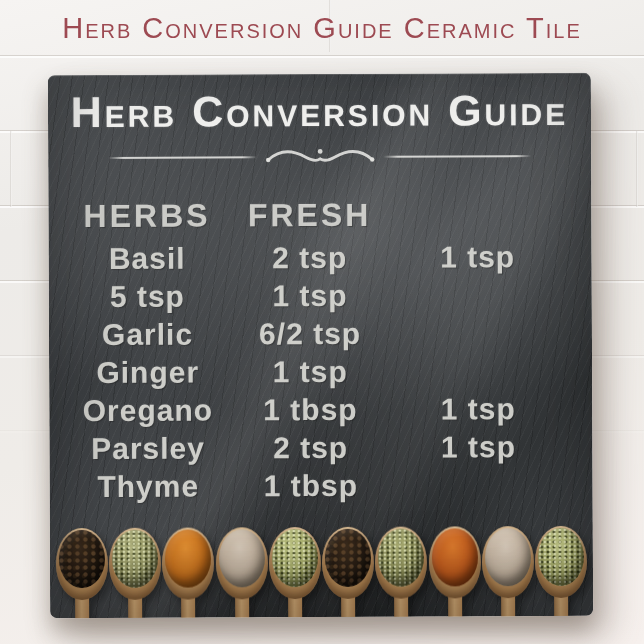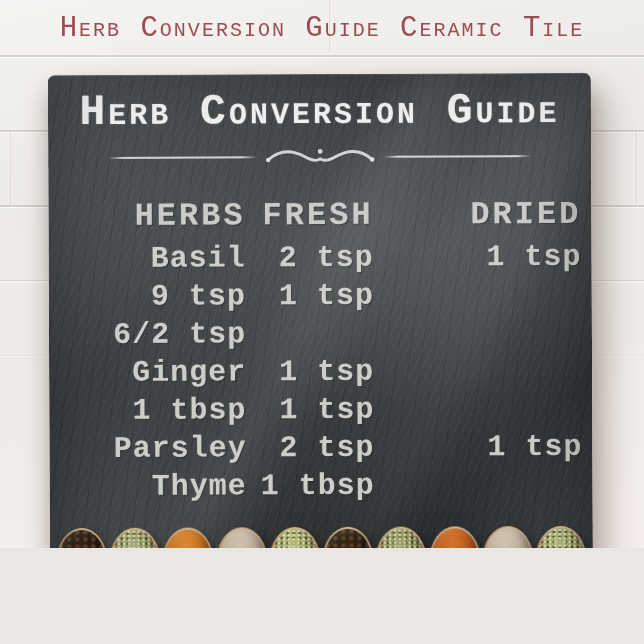--- a/index.html
+++ b/index.html
@@ -1,18 +1,18 @@
 <!DOCTYPE html>
 <html style="--banner-color: #9d4a52;"><head>
 <meta charset="utf-8">
 <style>
   html,body{margin:0;padding:0;background:#e9e6e3;}
   .stage{
-    position:relative;width:644px;height:548px;overflow:hidden;
-    font-family:Liberation Mono, monospace;
+    position:relative;width:644px;height:644px;overflow:hidden;
+    font-family:Liberation Sans, sans-serif;
   }
   
   .wall{position:absolute;inset:0;
     background:linear-gradient(168deg,#f6f4f2 0%,#edebe8 30%,#efece8 60%,#f7f1ee 100%);}
   .wall-seams{position:absolute;inset:0;
     background:repeating-linear-gradient(to bottom,
       transparent 0,transparent 55px,
       rgba(168,160,152,0.38) 55px,rgba(168,160,152,0.38) 56.5px,
       rgba(255,255,255,0.75) 56.5px,rgba(255,255,255,0.75) 58px,
       transparent 58px,transparent 75px);
@@ -43,21 +43,21 @@
     text-shadow:0 0 2px rgba(255,255,255,0.28);}
   
   .divider{display:flex;align-items:center;width:78%;margin:8px auto 0;height:26px;}
   .dline{flex:1;height:2.5px;
     background:linear-gradient(to right,rgba(235,235,232,0),rgba(235,235,232,0.85) 10%,rgba(235,235,232,0.85) 90%,rgba(235,235,232,0));}
   .flourish{width:118px;height:26px;flex:0 0 auto;margin:0 4px;}
   
   .table{margin-top:20px;padding-right:10px;}
   .t-row{display:grid;grid-template-columns:37% 24% 39%;height:38px;align-items:center;}
   .t-row.t-head{height:44px;}
-  .t-cell{text-align:right;font-weight:700;font-size:30px;letter-spacing:1px;
+  .t-cell{text-align:center;font-weight:700;font-size:30px;letter-spacing:1px;
     color:rgba(223,223,218,0.88);
     text-shadow:0 0 2px rgba(255,255,255,0.20),1px 1px 1px rgba(0,0,0,0.35);margin-top:7px;}
   .t-head .t-cell{font-size:32px;letter-spacing:3px;color:rgba(228,228,223,0.82);}
   
   .spoons{position:absolute;left:0;right:0;bottom:0;height:90px;
     display:flex;justify-content:space-between;padding:0 6px;}
   .spoon{position:relative;width:52px;height:90px;flex:0 0 auto;
     filter:drop-shadow(4px 5px 4px rgba(0,0,0,0.40));}
   .handle{position:absolute;left:50%;transform:translateX(-50%);top:60px;width:14px;height:34px;
     border-radius:5px 5px 3px 3px;
@@ -108,40 +108,41 @@
         <circle cx="4" cy="17" r="2.4" fill="#e4e4e1" opacity="0.9"></circle>
         <circle cx="116" cy="17" r="2.4" fill="#e4e4e1" opacity="0.9"></circle>
       </svg>
       <span class="dline"></span>
     </div>
 
     <div class="table">
       <div class="t-row t-head">
         <div class="t-cell">HERBS</div>
         <div class="t-cell">FRESH</div>
-        <div class="t-cell">DRIED</div>
       </div>
       <div>
           <div class="t-row">
             <div class="t-cell">Basil</div>
             <div class="t-cell">2 tsp</div>
             <div class="t-cell">1 tsp</div>
           </div>
           <div class="t-row">
-            <div class="t-cell">9 tsp</div>
-            <div class="t-cell">1 tsp</div>
-          </div>
-          <div class="t-row">
+            <div class="t-cell">5 tsp</div>
+            <div class="t-cell">1 tsp</div>
+          </div>
+          <div class="t-row">
+            <div class="t-cell">Garlic</div>
             <div class="t-cell">6/2 tsp</div>
           </div>
           <div class="t-row">
             <div class="t-cell">Ginger</div>
             <div class="t-cell">1 tsp</div>
           </div>
           <div class="t-row">
+            <div class="t-cell">Oregano</div>
             <div class="t-cell">1 tbsp</div>
             <div class="t-cell">1 tsp</div>
           </div>
           <div class="t-row">
             <div class="t-cell">Parsley</div>
             <div class="t-cell">2 tsp</div>
             <div class="t-cell">1 tsp</div>
           </div>
           <div class="t-row">
             <div class="t-cell">Thyme</div>

